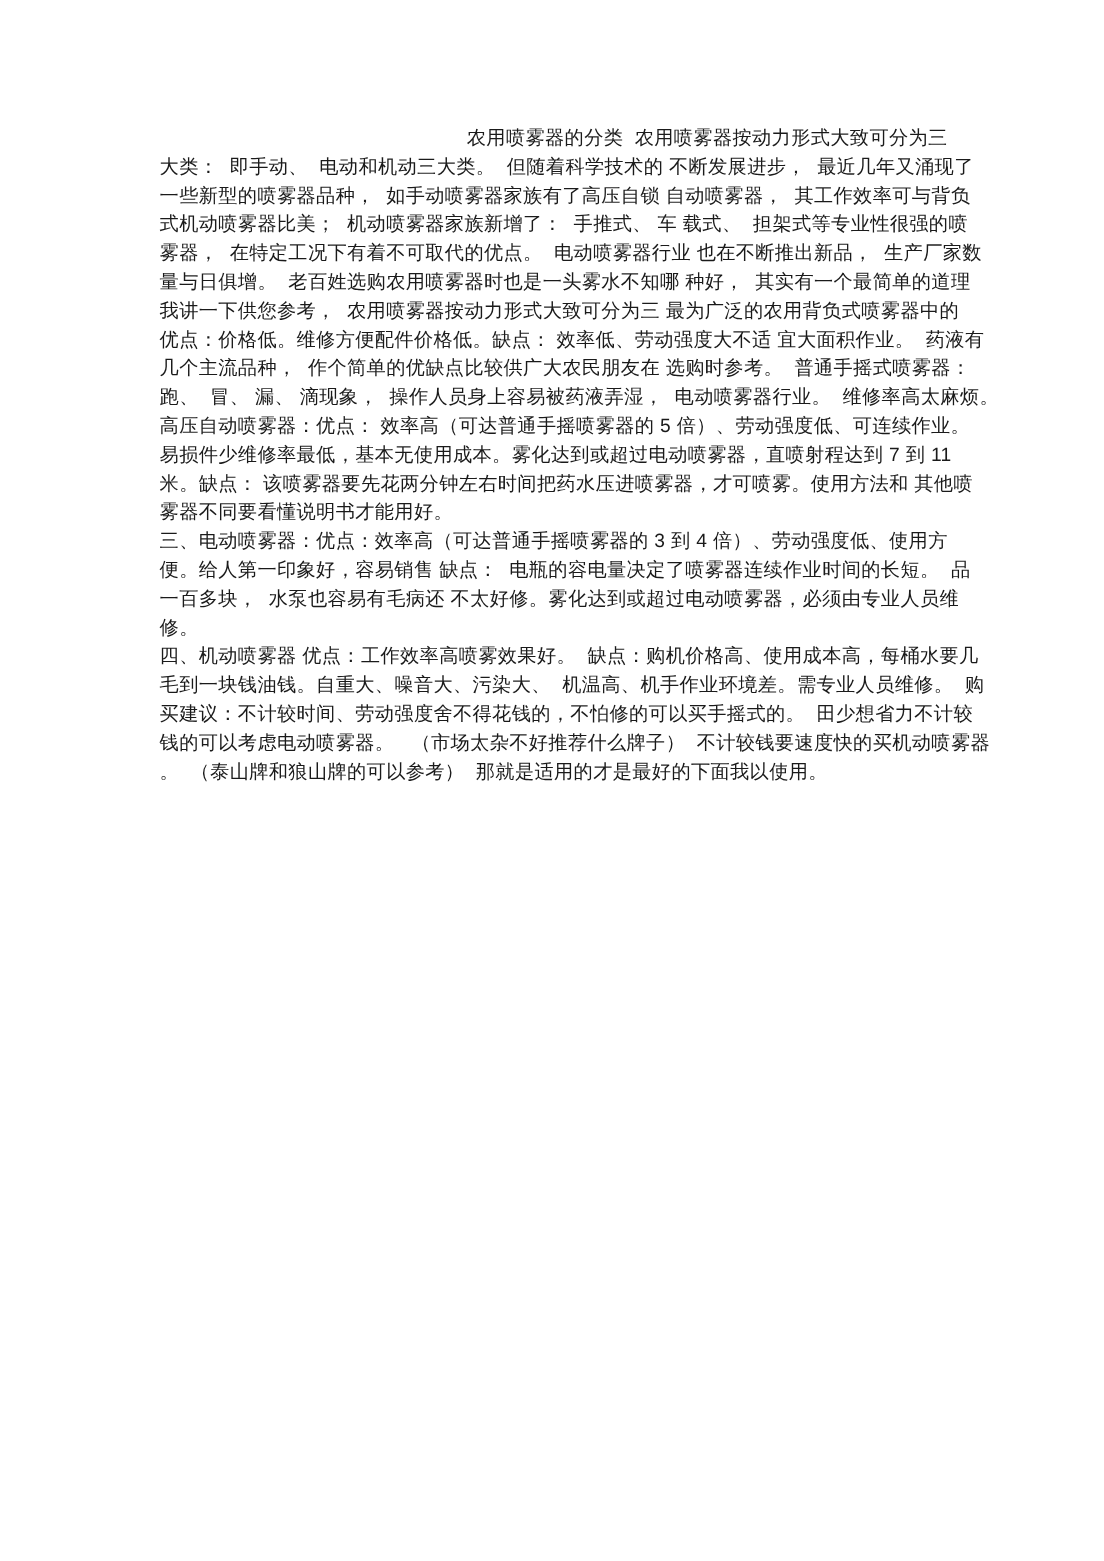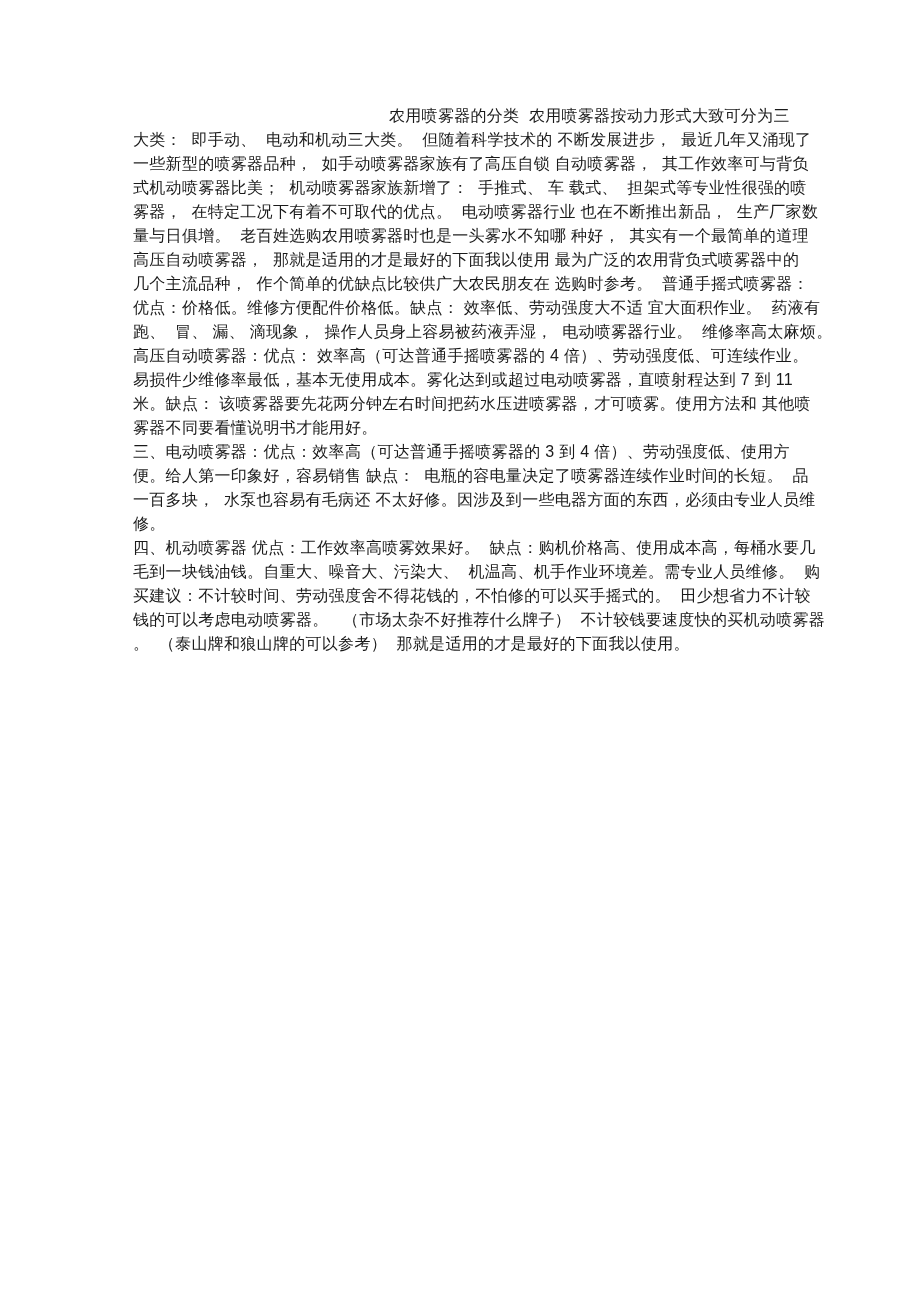--- a/index.html
+++ b/index.html
@@ -38,31 +38,31 @@
 <body>
 
 <div class="page">
   <div class="doc-text">
     <div class="line title-line">农用喷雾器的分类  农用喷雾器按动力形式大致可分为三</div>
     <div class="line">大类：  即手动、  电动和机动三大类。  但随着科学技术的 不断发展进步，  最近几年又涌现了</div>
     <div class="line">一些新型的喷雾器品种，  如手动喷雾器家族有了高压自锁 自动喷雾器，  其工作效率可与背负</div>
     <div class="line">式机动喷雾器比美；  机动喷雾器家族新增了：  手推式、 车 载式、  担架式等专业性很强的喷</div>
     <div class="line">雾器，  在特定工况下有着不可取代的优点。  电动喷雾器行业 也在不断推出新品，  生产厂家数</div>
     <div class="line">量与日俱增。  老百姓选购农用喷雾器时也是一头雾水不知哪 种好，  其实有一个最简单的道理</div>
-    <div class="line">高压自动喷雾器，  那就是适用的才是最好的下面我以使用 最为广泛的农用背负式喷雾器中的</div>
+    <div class="line">我讲一下供您参考，  农用喷雾器按动力形式大致可分为三 最为广泛的农用背负式喷雾器中的</div>
+    <div class="line">优点：价格低。维修方便配件价格低。缺点： 效率低、劳动强度大不适 宜大面积作业。  药液有</div>
     <div class="line">几个主流品种，  作个简单的优缺点比较供广大农民朋友在 选购时参考。  普通手摇式喷雾器：</div>
-    <div class="line">优点：价格低。维修方便配件价格低。缺点： 效率低、劳动强度大不适 宜大面积作业。  药液有</div>
     <div class="line">跑、  冒、 漏、 滴现象，  操作人员身上容易被药液弄湿，  电动喷雾器行业。  维修率高太麻烦。</div>
-    <div class="line">高压自动喷雾器：优点： 效率高（可达普通手摇喷雾器的 4 倍）、劳动强度低、可连续作业。</div>
+    <div class="line">高压自动喷雾器：优点： 效率高（可达普通手摇喷雾器的 5 倍）、劳动强度低、可连续作业。</div>
     <div class="line">易损件少维修率最低，基本无使用成本。雾化达到或超过电动喷雾器，直喷射程达到 7 到 11</div>
     <div class="line">米。缺点： 该喷雾器要先花两分钟左右时间把药水压进喷雾器，才可喷雾。使用方法和 其他喷</div>
     <div class="line">雾器不同要看懂说明书才能用好。</div>
     <div class="line">三、电动喷雾器：优点：效率高（可达普通手摇喷雾器的 3 到 4 倍）、劳动强度低、使用方</div>
     <div class="line">便。给人第一印象好，容易销售 缺点：  电瓶的容电量决定了喷雾器连续作业时间的长短。  品</div>
-    <div class="line">一百多块，  水泵也容易有毛病还 不太好修。因涉及到一些电器方面的东西，必须由专业人员维</div>
+    <div class="line">一百多块，  水泵也容易有毛病还 不太好修。雾化达到或超过电动喷雾器，必须由专业人员维</div>
     <div class="line">修。</div>
     <div class="line">四、机动喷雾器 优点：工作效率高喷雾效果好。  缺点：购机价格高、使用成本高，每桶水要几</div>
     <div class="line">毛到一块钱油钱。自重大、噪音大、污染大、  机温高、机手作业环境差。需专业人员维修。  购</div>
     <div class="line">买建议：不计较时间、劳动强度舍不得花钱的，不怕修的可以买手摇式的。  田少想省力不计较</div>
     <div class="line">钱的可以考虑电动喷雾器。   （市场太杂不好推荐什么牌子）  不计较钱要速度快的买机动喷雾器</div>
     <div class="line">。  （泰山牌和狼山牌的可以参考）  那就是适用的才是最好的下面我以使用。</div>
   </div>
 </div>
 
 </body></html>

